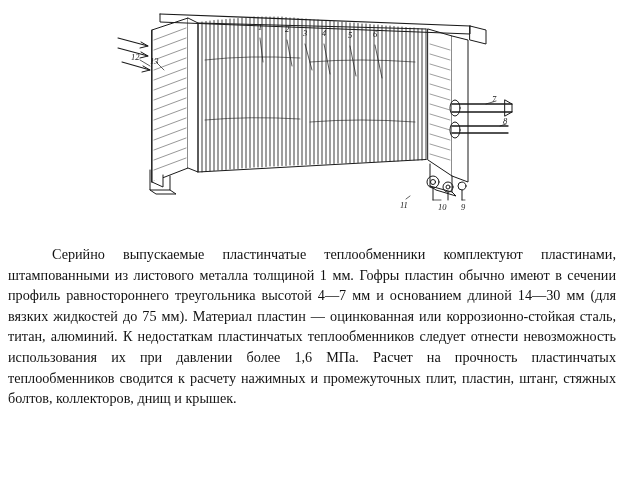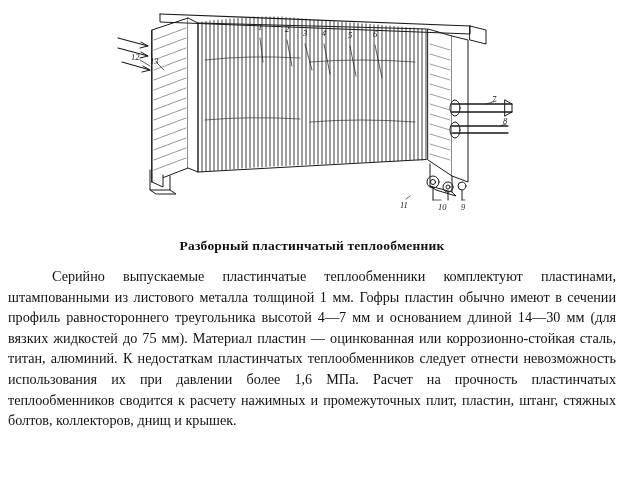--- a/index.html
+++ b/index.html
@@ -235,17 +235,16 @@
         <text x="503" y="124">8</text>
         <text x="461" y="210">9</text>
         <text x="438" y="210">10</text>
         <text x="400" y="208">11</text>
         <text x="131" y="60">12</text>
         <text x="150" y="64">13</text>
       </g>
     </svg>
   </div>
 
-  <div class="caption">Разборный пластинчатый теплообменник</div>
 
   <p class="body-text">Серийно выпускаемые пластинчатые теплообменники комплектуют пластинами, штампованными из листового металла толщиной 1 мм. Гофры пластин обычно имеют в сечении профиль равностороннего треугольника высотой 4—7 мм и основанием длиной 14—30 мм (для вязких жидкостей до 75 мм). Материал пластин — оцинкованная или коррозионно-стойкая сталь, титан, алюминий. К недостаткам пластинчатых теплообменников следует отнести невозможность использования их при давлении более 1,6 МПа. Расчет на прочность пластинчатых теплообменников сводится к расчету нажимных и промежуточных плит, пластин, штанг, стяжных болтов, коллекторов, днищ и крышек.</p>
 
 </div>
 
 </body></html>

